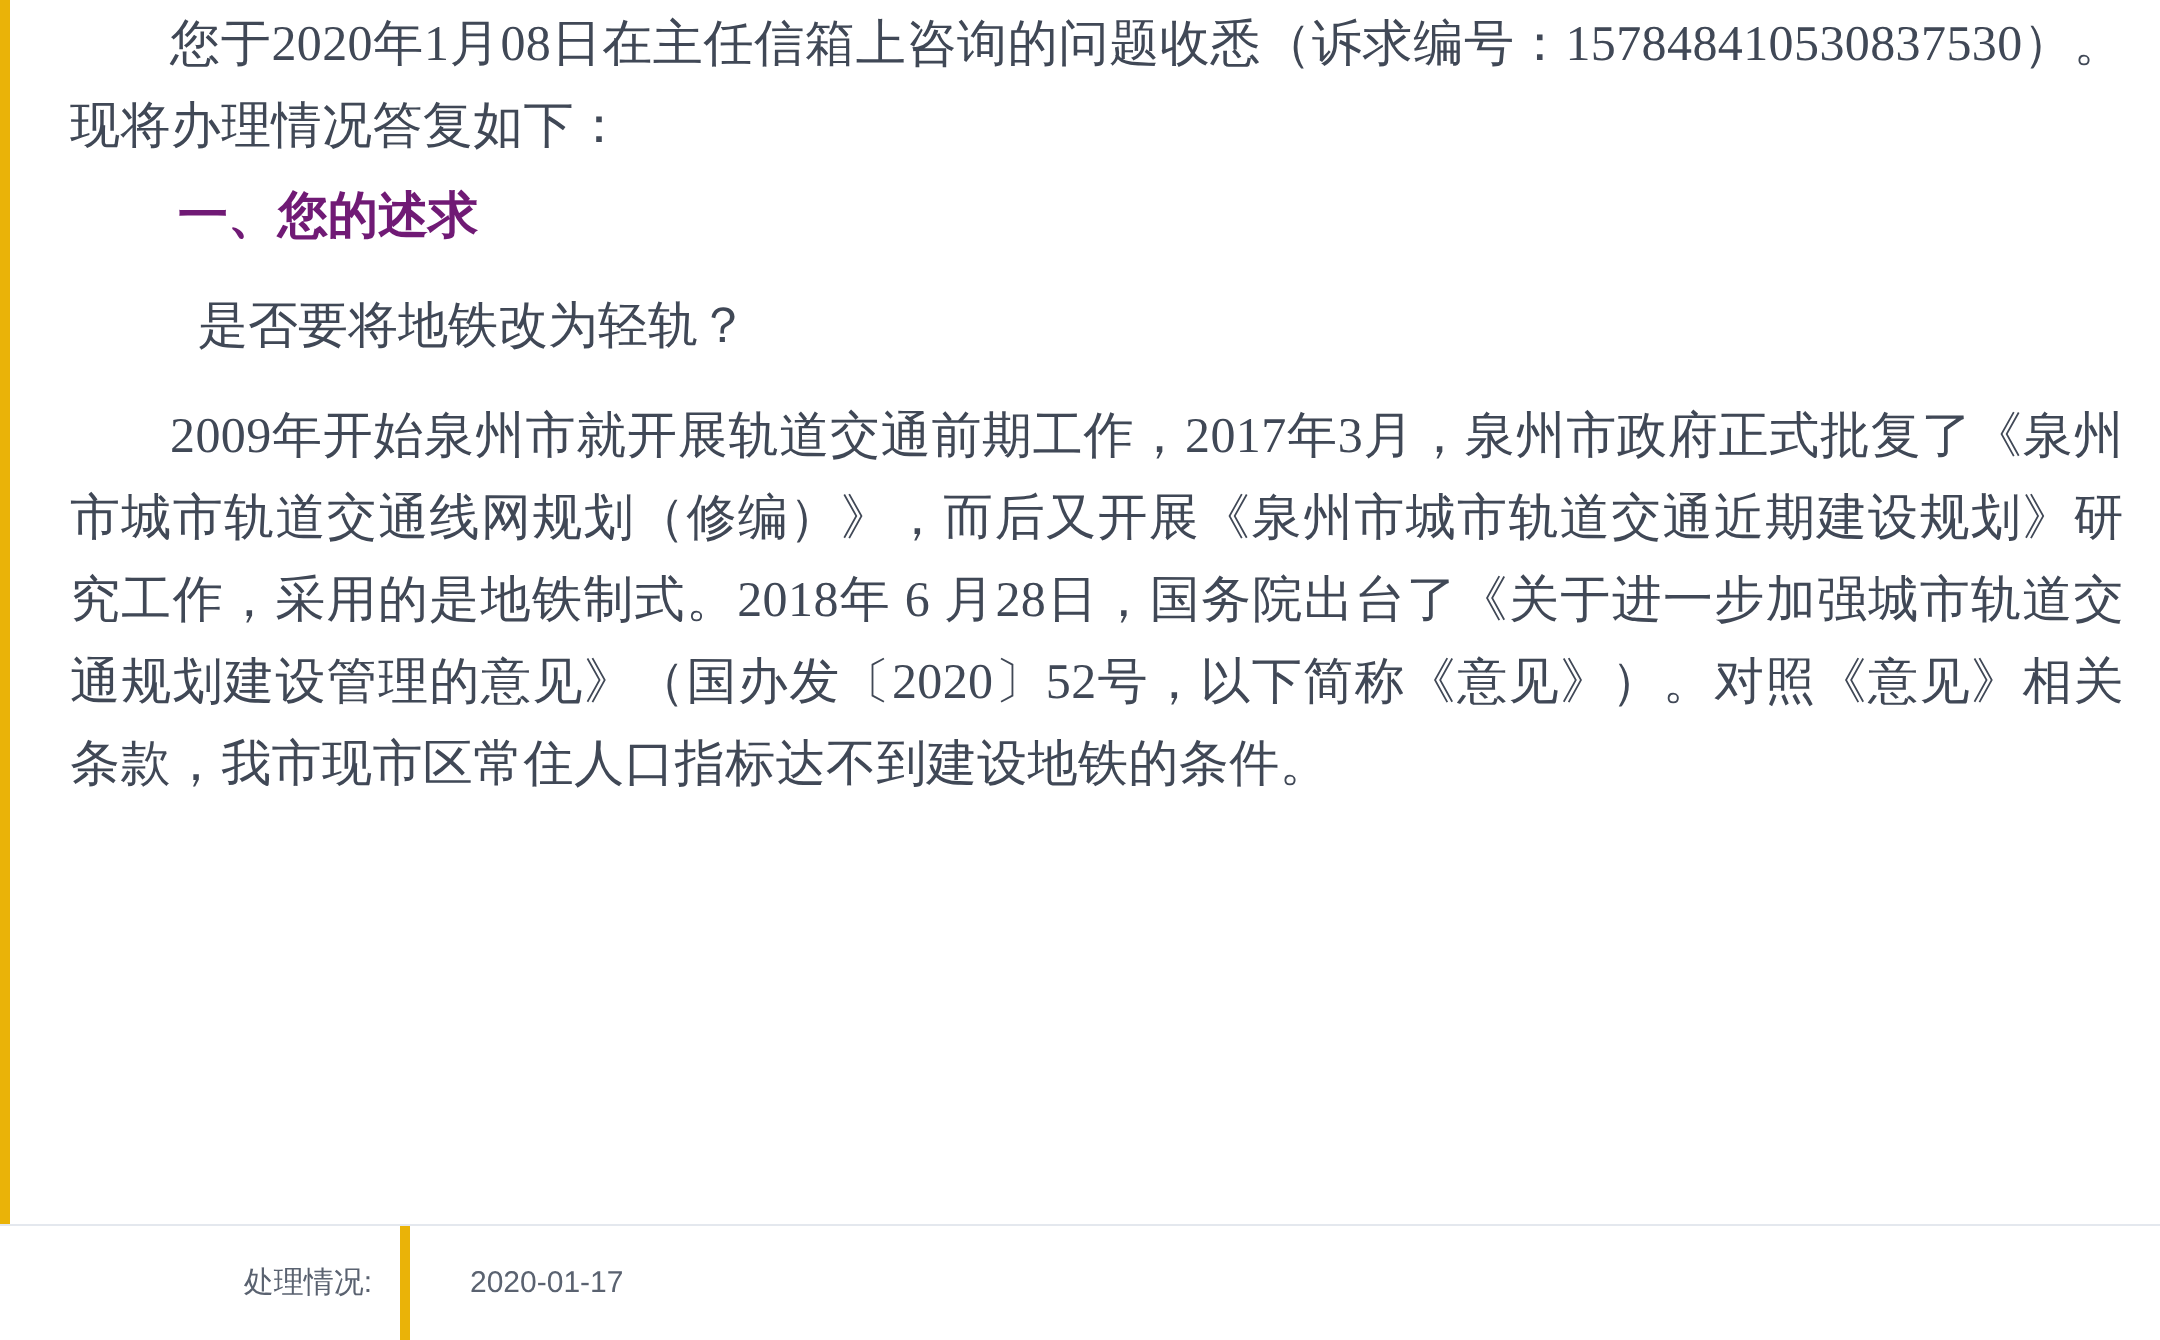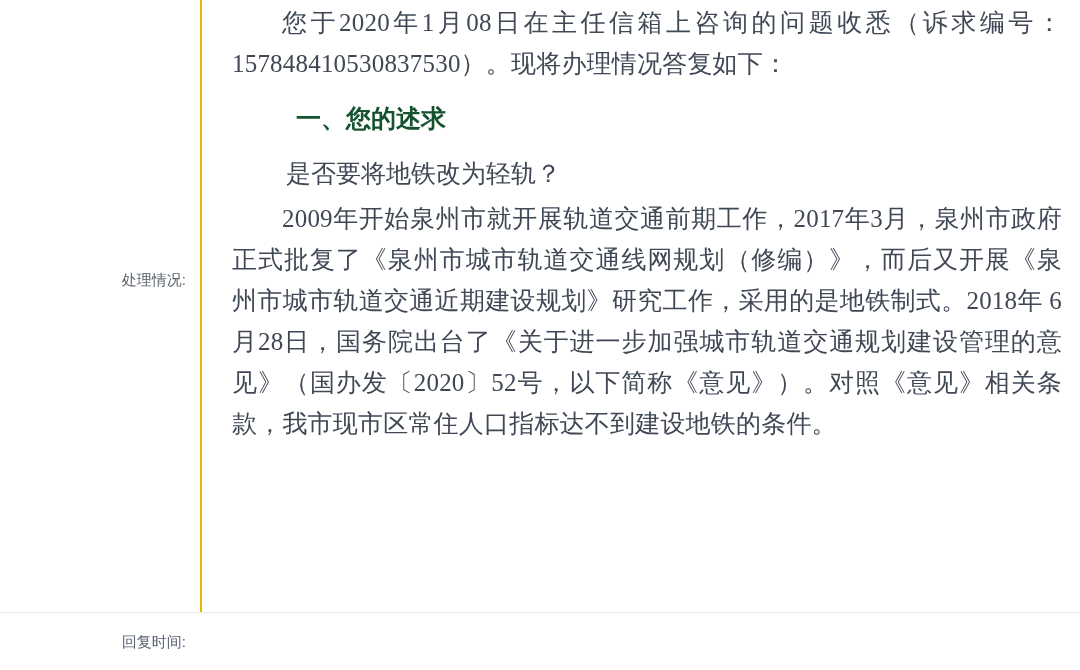--- a/index.html
+++ b/index.html
@@ -40,21 +40,21 @@
     font-size: 15px;
     color: #5a6270;
     line-height: 1.6;
   }
   .row-main .label-cell {
     padding-top: 268px;
   }
   .value-cell {
     flex: 1;
     box-sizing: border-box;
-    border-left: 2px solid #eab308;
+    border-left: 5px solid #eab308;
     padding: 0 14px 0 30px;
     min-height: 100%;
   }
   .row-main .value-cell {
     padding-top: 2px;
     height: 612px;
   }
   .para {
     font-size: 25px;
     line-height: 41px;
@@ -63,29 +63,29 @@
     margin: 0;
     letter-spacing: 0.2px;
   }
   .indent {
     text-indent: 2em;
   }
   .heading {
     font-size: 25px;
     line-height: 41px;
     font-weight: bold;
-    color: #14532d;
-    margin: 14px;
+    color: #701a75;
+    margin: 4px;
     text-indent: 2em;
     font-family: "Liberation Sans", "DejaVu Sans", sans-serif;
   }
   .sub {
     font-size: 25px;
     line-height: 41px;
-    margin: 4px;
+    margin: 14px;
     text-indent: 2em;
     color: #404856;
   }
   .divider {
     border-top: 1px solid #e4e8ee;
     width: 100%;
   }
   .row-reply {
     height: 57px;
     align-items: center;
@@ -111,30 +111,32 @@
   .body-block {
     padding-right: 4px;
   }
 </style>
 </head>
 <body>
 
 <div class="page">
 
   <div class="row row-main">
-    <div class="label-cell">处理情况:</div>
     <div class="value-cell">
       <div class="body-block">
         <p class="para indent">您于2020年1月08日在主任信箱上咨询的问题收悉（诉求编号：157848410530837530）。现将办理情况答复如下：</p>
         <p class="heading">一、您的述求</p>
         <p class="sub">是否要将地铁改为轻轨？</p>
         <p class="para indent">2009年开始泉州市就开展轨道交通前期工作，2017年3月，泉州市政府正式批复了《泉州市城市轨道交通线网规划（修编）》，而后又开展《泉州市城市轨道交通近期建设规划》研究工作，采用的是地铁制式。2018年 6 月28日，国务院出台了《关于进一步加强城市轨道交通规划建设管理的意见》（国办发〔2020〕52号，以下简称《意见》）。对照《意见》相关条款，我市现市区常住人口指标达不到建设地铁的条件。</p>
       </div>
     </div>
   </div>
 
   <div class="divider"></div>
 
   <div class="row row-reply">
-    <div class="label-cell">回复时间:</div>
+    <div class="label-cell">处理情况:</div>
+    <div class="value-cell">
+      <span class="reply-date">2020-01-17</span>
+    </div>
   </div>
 
 </div>
 
 </body></html>

